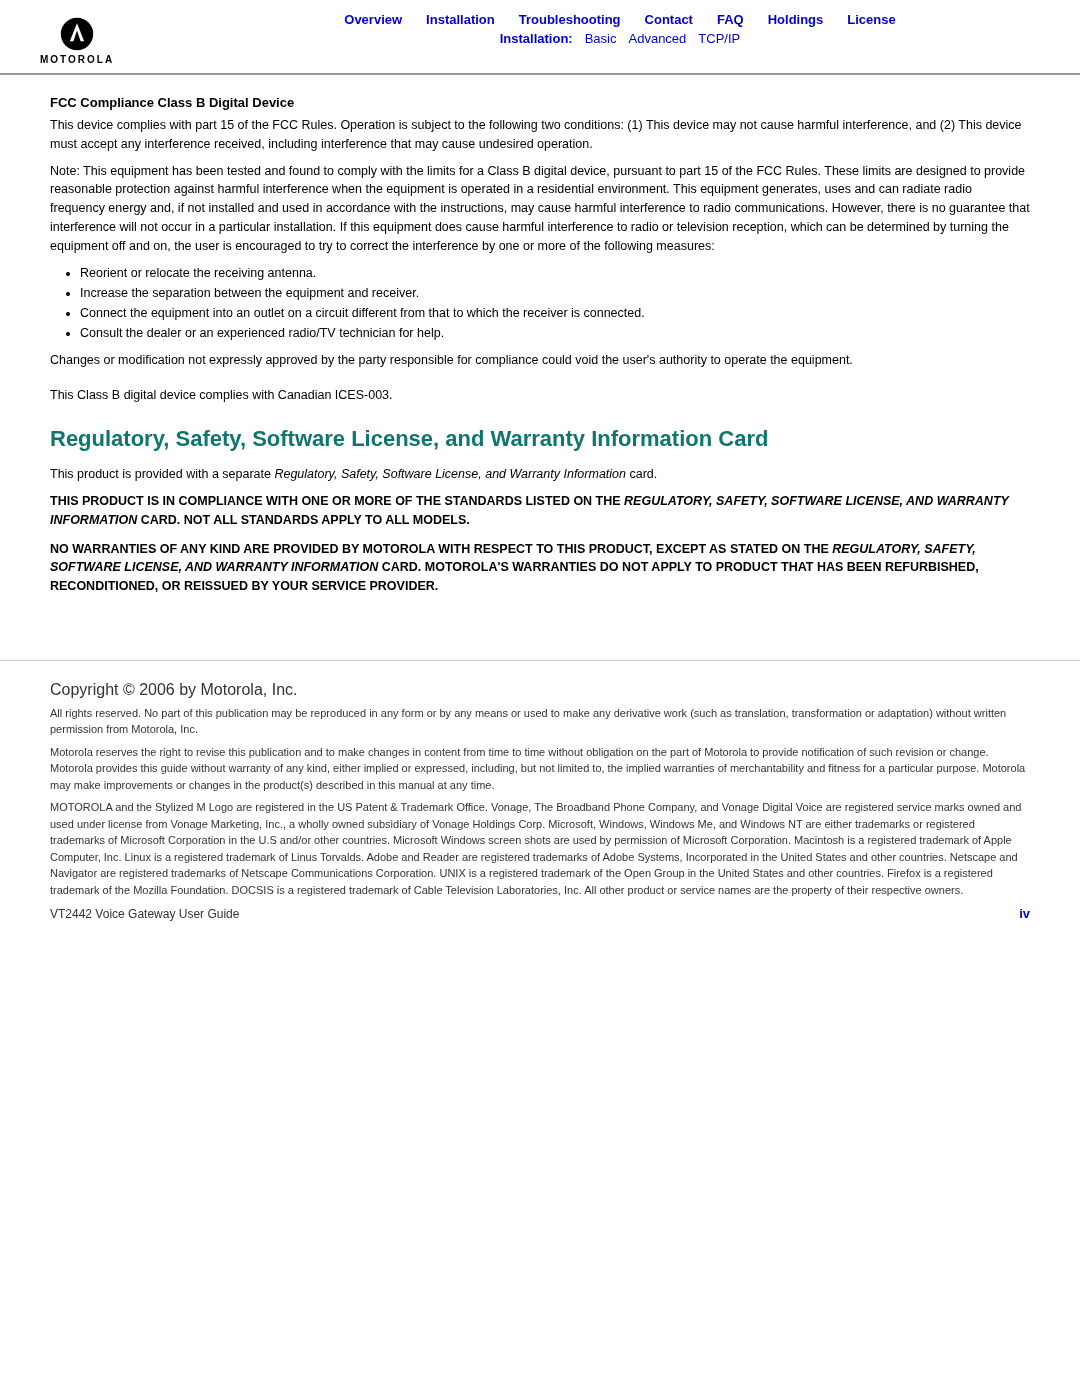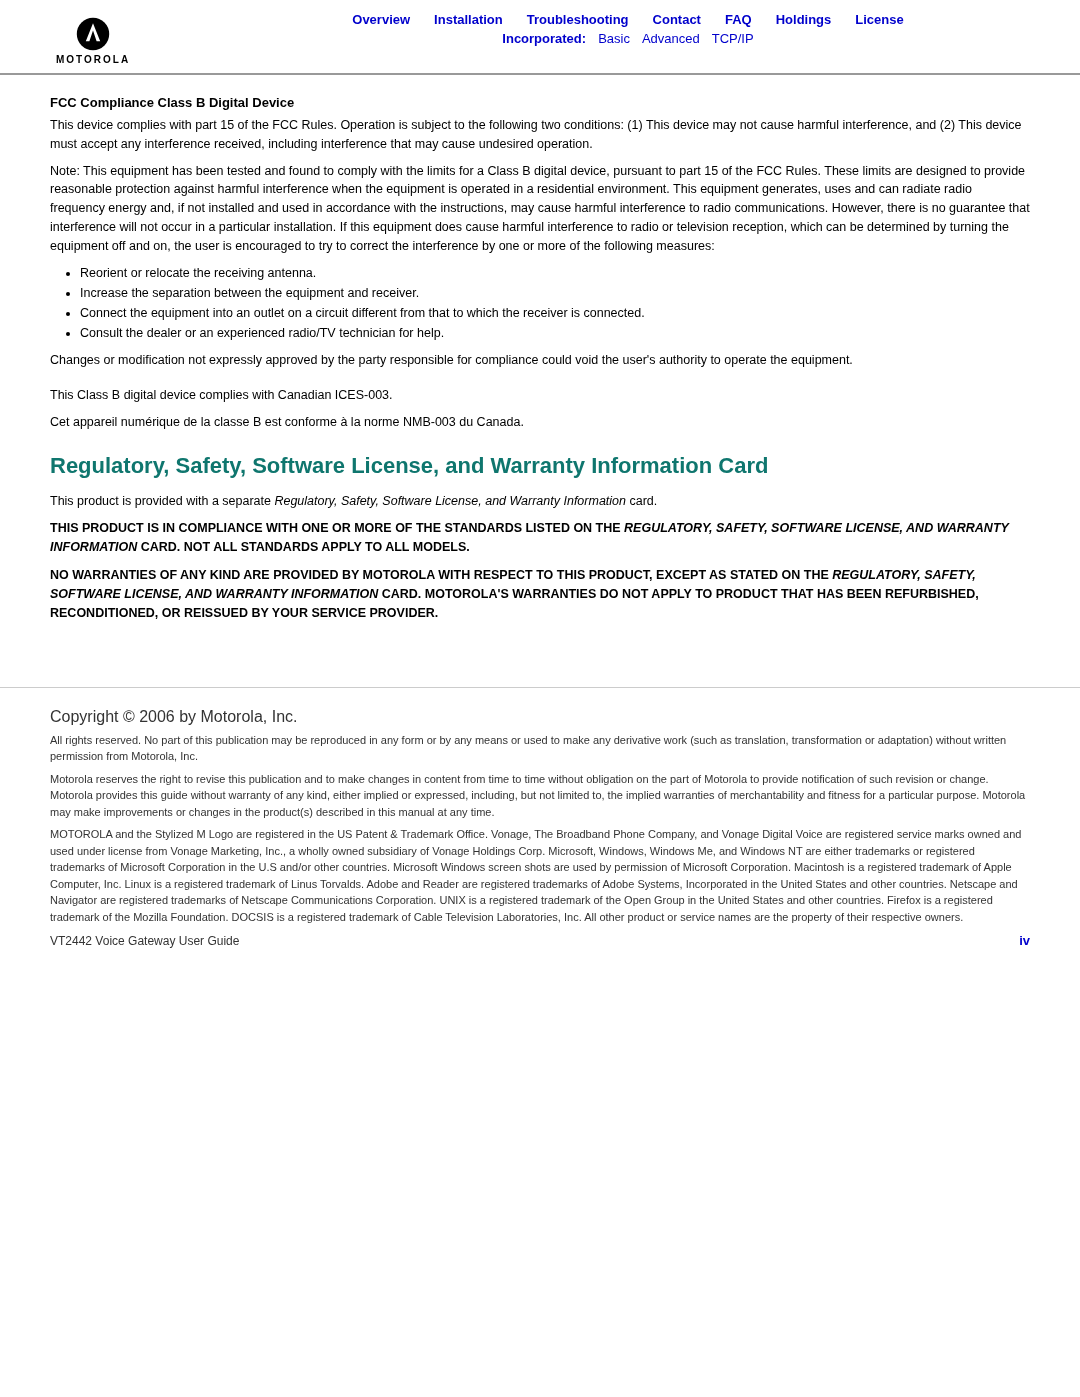--- a/index.html
+++ b/index.html
@@ -16,21 +16,20 @@
       display: flex;
       align-items: flex-start;
       padding: 12px 40px 8px 40px;
       border-bottom: 2px solid #999;
     }
     .logo-area {
       display: flex;
       align-items: flex-start;
       min-width: 160px;
       padding-top: 4px;
-      margin-left: 16px;
     }
     .motorola-logo {
       display: flex;
       flex-direction: column;
       align-items: center;
     }
     .logo-m {
       width: 36px;
       height: 36px;
     }
@@ -162,21 +161,21 @@
     <div class="nav-row">
       <a class="nav-link">Overview</a>
       <a class="nav-link">Installation</a>
       <a class="nav-link">Troubleshooting</a>
       <a class="nav-link">Contact</a>
       <a class="nav-link">FAQ</a>
       <a class="nav-link">Holdings</a>
       <a class="nav-link">License</a>
     </div>
     <div class="nav-sub-row">
-      <span class="nav-sub-label">Incorporated:</span>
+      <span class="nav-sub-label">Installation:</span>
       <a class="nav-sub-link">Basic</a>
       <a class="nav-sub-link">Advanced</a>
       <a class="nav-sub-link">TCP/IP</a>
     </div>
   </div>
 </div>
 
 <div class="content">
 
   <div class="section">
@@ -187,21 +186,20 @@
       <li>Reorient or relocate the receiving antenna.</li>
       <li>Increase the separation between the equipment and receiver.</li>
       <li>Connect the equipment into an outlet on a circuit different from that to which the receiver is connected.</li>
       <li>Consult the dealer or an experienced radio/TV technician for help.</li>
     </ul>
     <div class="section-body">Changes or modification not expressly approved by the party responsible for compliance could void the user's authority to operate the equipment.</div>
   </div>
 
   <div class="section">
     <div class="section-body">This Class B digital device complies with Canadian ICES-003.</div>
-    <div class="section-body">Cet appareil numérique de la classe B est conforme à la norme NMB-003 du Canada.</div>
   </div>
 
   <div class="big-title">Regulatory, Safety, Software License, and Warranty Information Card</div>
 
   <div class="section-body">
     <span>This product is provided with a separate </span><span class="italic">Regulatory, Safety, Software License, and Warranty Information</span><span> card.</span>
   </div>
 
   <div class="section-body" style="font-size:12.5px; line-height:1.5; margin-bottom:10px; font-weight:bold; text-transform:uppercase;">
     THIS PRODUCT IS IN COMPLIANCE WITH ONE OR MORE OF THE STANDARDS LISTED ON THE <span class="italic">REGULATORY, SAFETY, SOFTWARE LICENSE, AND WARRANTY INFORMATION</span> CARD. NOT ALL STANDARDS APPLY TO ALL MODELS.

